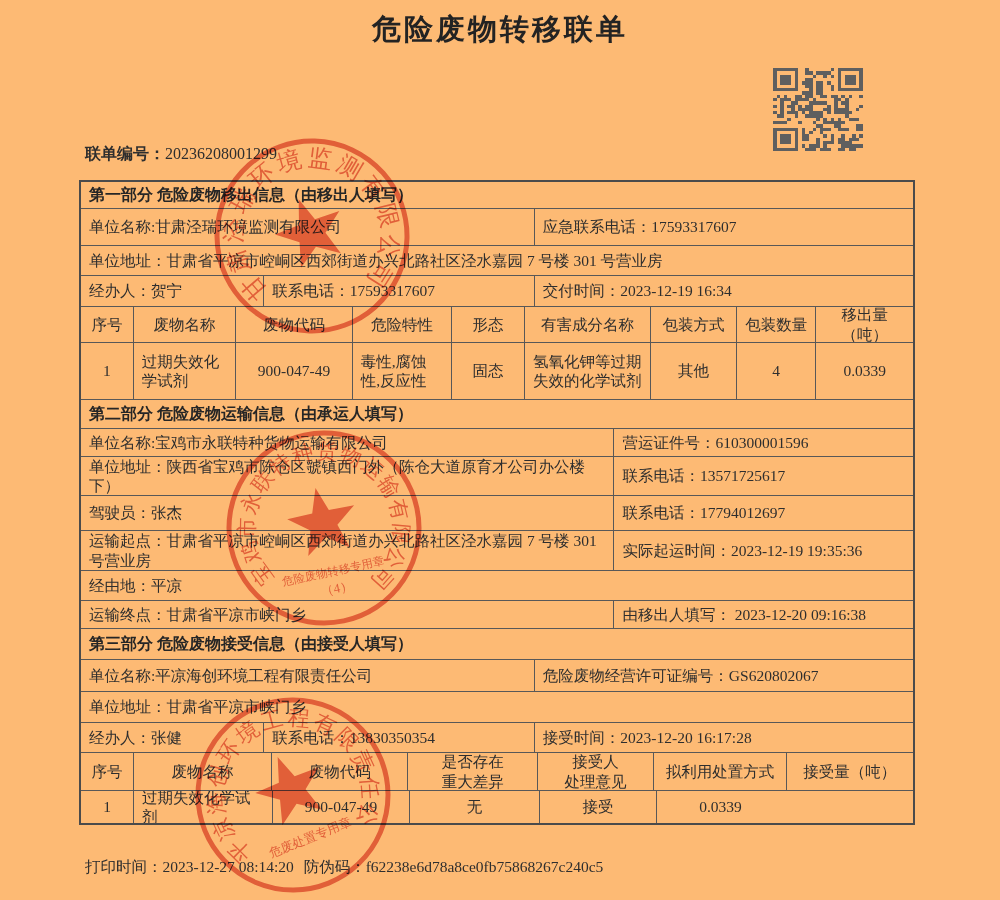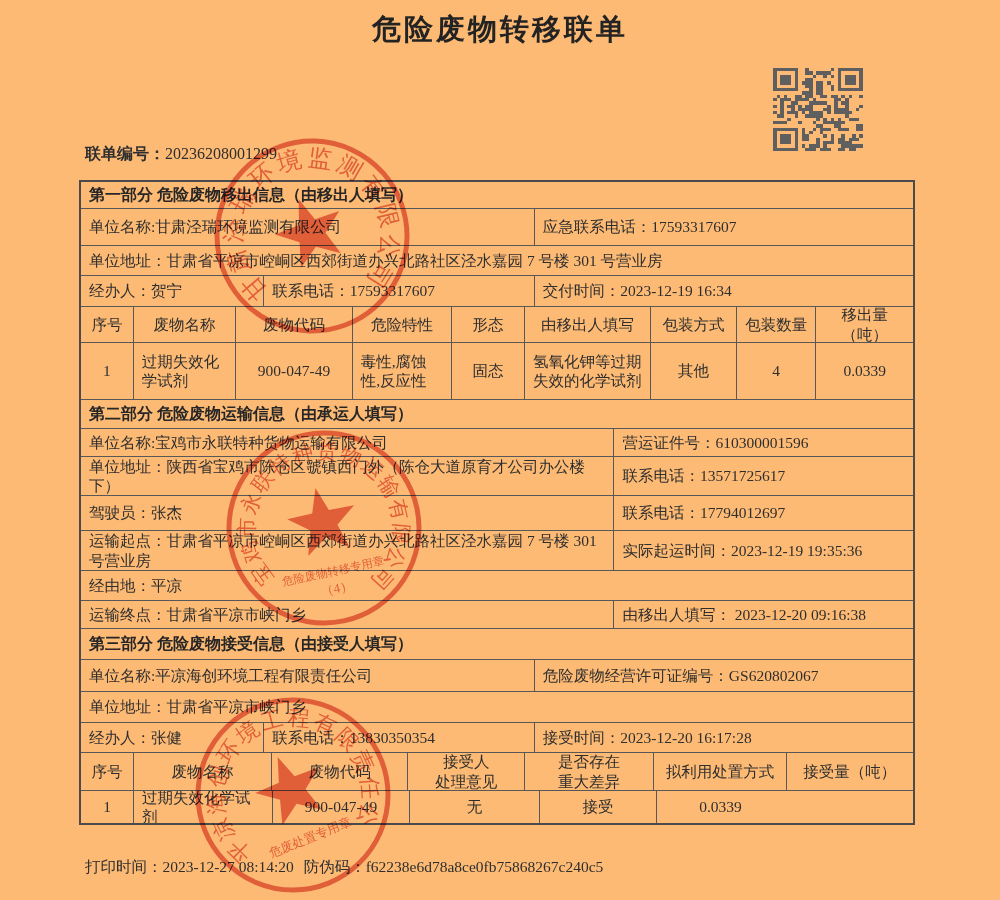--- a/index.html
+++ b/index.html
@@ -290,21 +290,21 @@
         <span class="lbl">交付时间：</span>
           <span>2023-12-19 16:34</span>
       </div>
     </div>
     <div class="row" style="height:36px">
       <div class="cell center" style="width:53px">序号</div>
       <div class="cell center" style="width:103px">废物名称</div>
       <div class="cell center" style="width:117px">废物代码</div>
       <div class="cell center" style="width:100px">危险特性</div>
       <div class="cell center" style="width:73px">形态</div>
-      <div class="cell center" style="width:127px">由移出人填写</div>
+      <div class="cell center" style="width:127px">有害成分名称</div>
       <div class="cell center" style="width:86px">包装方式</div>
       <div class="cell center" style="width:80px">包装数量</div>
       <div class="cell center" style="width:97px">移出量（吨）</div>
     </div>
     <div class="row" style="height:57px">
       <div class="cell center" style="width:53px">1</div>
       <div class="cell" style="width:103px">过期失效化学试剂</div>
       <div class="cell center" style="width:117px">900-047-49</div>
       <div class="cell" style="width:100px">毒性,腐蚀性,反应性</div>
       <div class="cell center" style="width:73px">固态</div>
@@ -400,24 +400,24 @@
       </div>
       <div class="cell" style="width:380px">
         <span class="lbl">接受时间：</span>
           <span>2023-12-20 16:17:28</span>
       </div>
     </div>
     <div class="row" style="height:38px">
       <div class="cell center" style="width:53px">序号</div>
       <div class="cell center" style="width:139px">废物名称</div>
       <div class="cell center" style="width:137px">废物代码</div>
+      <div class="cell center pre" style="width:130px">是否存在
+重大差异</div>
       <div class="cell center pre" style="width:117px">接受人
 处理意见</div>
-      <div class="cell center pre" style="width:130px">是否存在
-重大差异</div>
       <div class="cell center" style="width:133px">拟利用处置方式</div>
       <div class="cell center" style="width:127px">接受量（吨）</div>
     </div>
     <div class="row" style="height:32px">
       <div class="cell center" style="width:53px">1</div>
       <div class="cell" style="width:139px">过期失效化学试剂</div>
       <div class="cell center" style="width:137px">900-047-49</div>
       <div class="cell center" style="width:130px">无</div>
       <div class="cell center" style="width:117px">接受</div>
       <div class="cell center" style="width:127px">0.0339</div>

